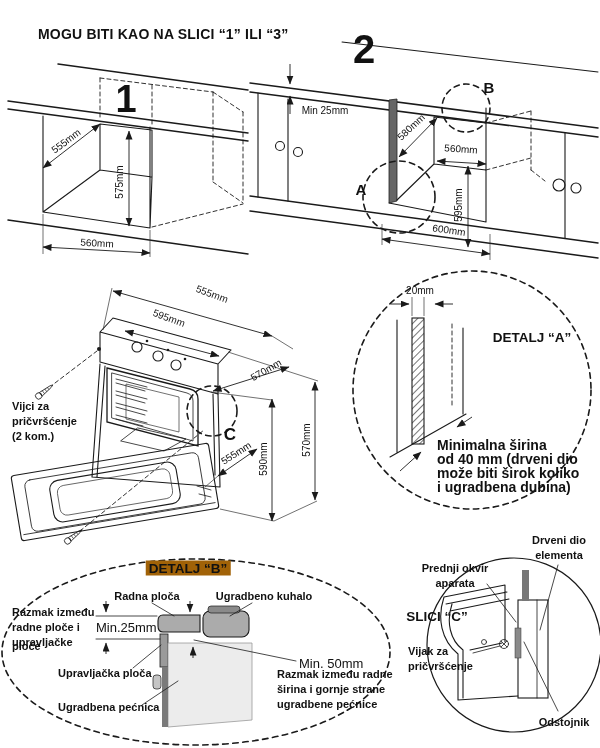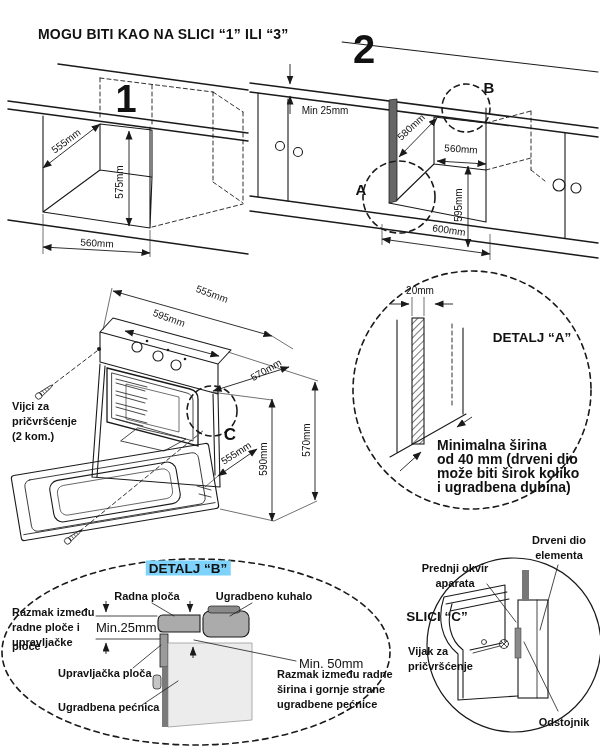--- a/index.html
+++ b/index.html
@@ -18,21 +18,21 @@
   .t{position:absolute;white-space:nowrap;color:#111}
   .ttl{font-weight:bold;font-size:14px;letter-spacing:.2px}
   .dim{font-size:10px;transform:translate(-50%,-50%) rotate(var(--r,0deg))}
   .big{font-weight:bold;font-size:38px;transform:translate(-50%,-50%)}
   .cap{font-weight:bold;font-size:15px;transform:translate(-50%,-50%)}
   .dtitle{font-weight:bold;font-size:13.5px;transform:translate(-50%,-50%)}
   .lbl{font-weight:bold;font-size:11px}
   .sm{font-weight:normal;font-size:13px}
   .note{font-weight:bold;font-size:14px}
   .cx{transform:translate(-50%,0)}
-  .bgw{background:#7dd3fc;padding:0 3px}
+  .bgw{background:#a16207;padding:0 3px}
 </style>
 </head>
 <body>
 
 <div id="page">
 
 <svg id="art" width="600" height="748" viewBox="0 0 600 748">
   <defs>
     <marker id="mE" orient="auto" markerUnits="userSpaceOnUse" markerWidth="10" markerHeight="8" refX="8.5" refY="3.5">
       <path d="M0,0 L9,3.5 L0,7 Z" fill="#1a1a1a"></path>

